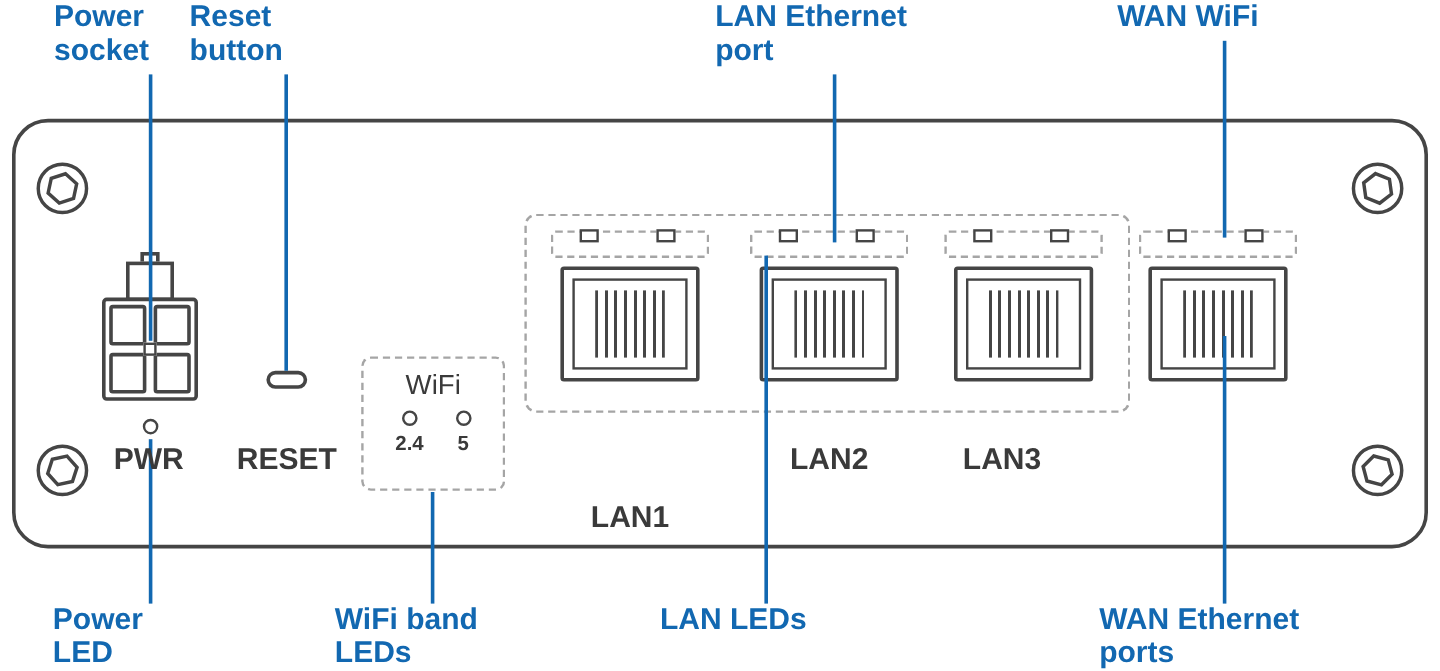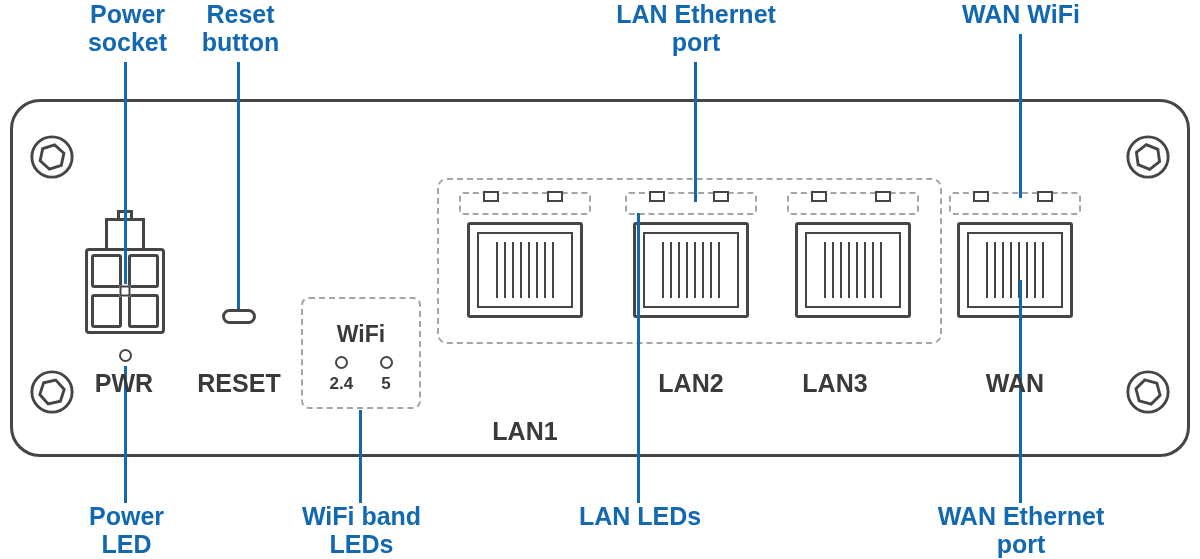--- a/index.html
+++ b/index.html
@@ -7,21 +7,21 @@
   body { font-family:"Liberation Sans", sans-serif; }
   .canvas { position:relative; width:1200px; height:559px; background:#fff; overflow:hidden; }
 
   
   .panel { position:absolute; left:10px; top:99px; width:1180px; height:358px;
            border:3px solid var(--outline); border-radius:30px; z-index:1; }
   .screw { position:absolute; width:46px; height:46px; z-index:2; }
 
   
   .callout { position:absolute; color:var(--accent); font-weight:bold; font-size:25px;
-             line-height:28px; text-align:center; white-space:pre-line; z-index:4; }
+             line-height:28px; white-space:pre-line; z-index:4; }
   .lead { position:absolute; width:3px; background:var(--accent); z-index:3; }
 
   
   .devlabel { position:absolute; font-weight:bold; font-size:25px; color:var(--ink);
               text-align:center; z-index:4; }
 
   
   .socket { position:absolute; left:84px; top:210px; width:82px; height:125px; z-index:2; }
   .socket .nub { position:absolute; left:33px; top:0; width:16px; height:11px;
                  border:3px solid var(--outline); background:#fff; }
@@ -39,21 +39,21 @@
              border-radius:50%; background:#fff; }
   .pwr-led { position:absolute; left:119px; top:349px; z-index:2; }
 
   
   .reset-pill { position:absolute; left:222px; top:309px; width:34px; height:15px;
                 border:3px solid var(--outline); border-radius:8px; z-index:2; }
 
   
   .wifi-box { position:absolute; left:301px; top:297px; width:120px; height:112px;
               border:2px dashed var(--dashed); border-radius:8px; text-align:center; z-index:2; }
-  .wifi-title { margin-top:22px; font-weight:bold; font-size:23px; color:var(--ink); }
+  .wifi-title { margin-top:8px; font-weight:normal; font-size:23px; color:var(--ink); }
   .wifi-row { display:flex; justify-content:space-evenly; margin-top:8px; }
   .wifi-band .led-dot { margin:0 auto; }
   .band-label { margin-top:5px; font-weight:bold; font-size:17px; color:var(--ink); }
 
   
   .lan-group { position:absolute; left:437px; top:178px; width:505px; height:166px;
                border:2px dashed var(--dashed); border-radius:10px; z-index:1; }
   .port { position:absolute; top:192px; width:140px; z-index:2; }
   .led-bar { position:relative; margin:0 auto; width:132px; height:23px;
              border:2px dashed var(--dashed); border-radius:4px; }
@@ -168,21 +168,20 @@
     <div class="jack">
       <div class="jack-inner">
         <div class="pins"></div>
       </div>
     </div>
   </div>
 
   <div class="devlabel" style="left:455px; top:369px; width:140px;margin-top:48px;">LAN1</div>
   <div class="devlabel" style="left:621px; top:369px; width:140px;">LAN2</div>
   <div class="devlabel" style="left:765px; top:369px; width:140px;">LAN3</div>
-  <div class="devlabel" style="left:945px; top:369px; width:140px;">WAN</div>
 
   <div class="lead" style="left:124px; top:62px;  height:222px;"></div>
   <div class="lead" style="left:237px; top:62px;  height:247px;"></div>
   <div class="lead" style="left:694px; top:62px;  height:140px;"></div>
   <div class="lead" style="left:1019px; top:34px; height:164px;"></div>
   <div class="lead" style="left:124px; top:366px; height:137px;"></div>
   <div class="lead" style="left:359px; top:410px; height:93px;"></div>
   <div class="lead" style="left:637px; top:213px; height:290px;"></div>
   <div class="lead" style="left:1019px; top:280px; height:223px;"></div>
 
@@ -193,15 +192,15 @@
   <div class="callout" style="left:596px; top:0;   width:200px;">LAN Ethernet
 port</div>
   <div class="callout" style="left:931px; top:0;   width:180px;">WAN WiFi</div>
 
   <div class="callout" style="left:44px;  top:502px; width:165px;">Power
 LED</div>
   <div class="callout" style="left:550px; top:502px; width:180px;">LAN LEDs</div>
   <div class="callout" style="left:279px; top:502px; width:165px;">WiFi band
 LEDs</div>
   <div class="callout" style="left:916px; top:502px; width:210px;">WAN Ethernet
-port</div>
+ports</div>
 
 </div>
 
 </body></html>

